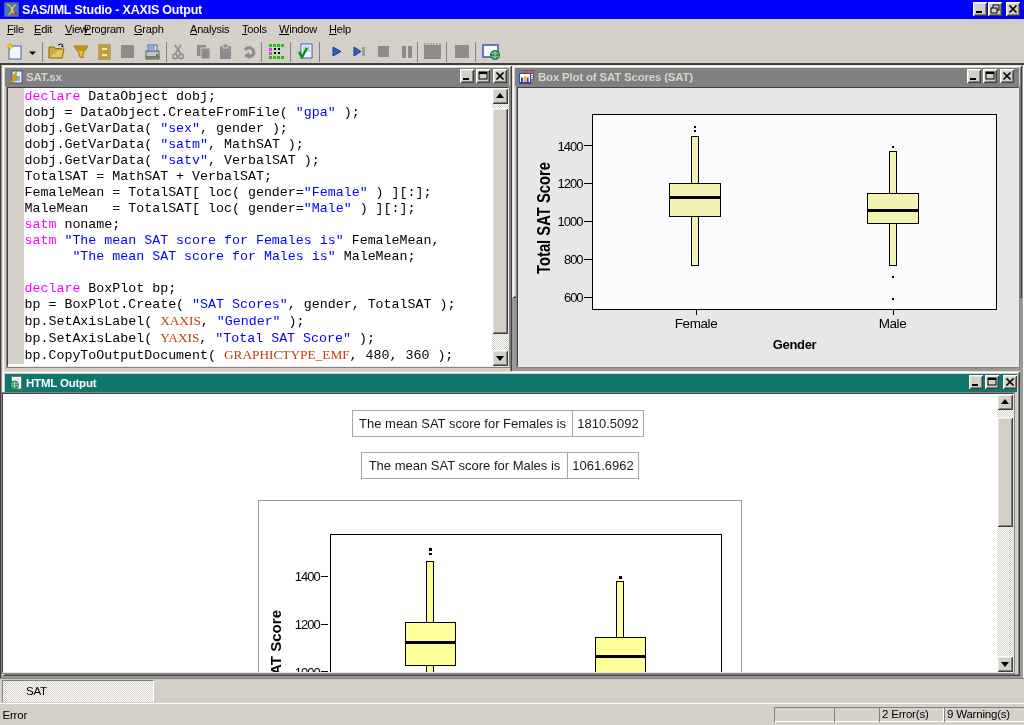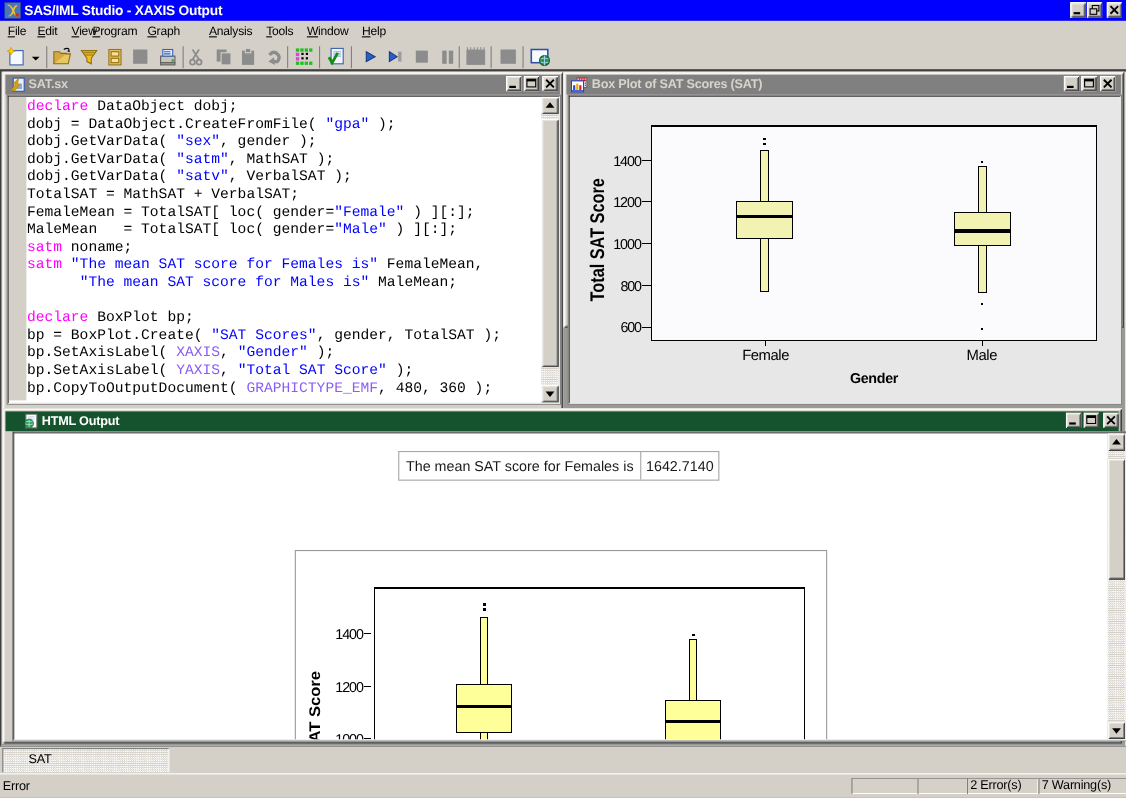--- a/index.html
+++ b/index.html
@@ -22,21 +22,21 @@
   box-shadow: inset 1px 1px 0 #fff, inset -1px -1px 0 #404040,
               inset 2px 2px 0 #e6e3de, inset -2px -2px 0 #808080;}
 .sthumb{position:absolute;width:16px;background:#d4d0c8;
   box-shadow: inset 1px 1px 0 #fff, inset -1px -1px 0 #404040,
               inset 2px 2px 0 #e6e3de, inset -2px -2px 0 #808080;}
 
 .tb-sep{position:absolute;top:3px;width:1px;height:20px;background:#808080;}
 .tico{position:absolute;top:3px;width:20px;height:20px;}
 
 .code{position:absolute;font-family:"Liberation Mono",monospace;font-size:13.3px;line-height:16px;font-weight:normal;color:#000;white-space:pre;}
-.kw{color:#ff00ff;} .st{color:#0000ff;} .tl{color:#8b5cf6;}
+.kw{color:#ff00ff;} .st{color:#0000ff;} .tl{color:#c2410c;font-family:Liberation Serif, serif;}
 
 .pane{position:absolute;top:707px;height:15px;background:#d5d1c9;
   box-shadow: inset 1px 1px 0 #808080, inset -1px -1px 0 #fff;
   font-size:11.5px;letter-spacing:-0.2px;color:#000;padding-left:3px;line-height:15px;}
 .mintxt{font-size:11px;letter-spacing:-0.2px;}
 </style></head>
 <body>
 
 <div class="abs" style="left:0;top:0;width:1024px;height:19px;background:#0000ff;"></div>
 <div class="abs" style="left:4px;top:2px;width:15px;height:15px;">
@@ -313,47 +313,51 @@
         <text x="178" y="239.5">Female</text>
         <text x="374.5" y="239.5">Male</text>
         <text x="276.5" y="260.5" font-size="13" font-weight="bold" letter-spacing="-0.3">Gender</text>
         <text x="31.5" y="130" font-size="18" font-weight="bold" letter-spacing="0" textLength="112" lengthAdjust="spacingAndGlyphs" transform="rotate(-90 31.5 130)">Total SAT Score</text>
       </g>
     </svg>
   </div>
 </div>
 
 <div class="win" style="left:2px;top:371px;width:1018px;height:305px;">
-  <div class="tbar" style="background:#14532d;padding-left:12px;">
+  <div class="tbar" style="background:#0f766e;">
     <svg style="margin-left:4px" width="14" height="14">
         <rect x="2.5" y="0.5" width="10" height="12.5" fill="#fff" stroke="#707070"></rect>
         <path d="M4.5 3 L10.5 3 M4.5 5 L10.5 5" stroke="#b0c4de" stroke-width="0.8"></path>
         <circle cx="5.5" cy="9" r="4" fill="#2d9e62"></circle>
         <path d="M2.2 7.5 Q5.5 6.3 8.8 7.5 M2 9.5 Q5.5 10.6 9 9.5 M5.5 5 L5.5 13" stroke="#bfe8d2" fill="none" stroke-width="0.7"></path>
         <circle cx="5.5" cy="9" r="4" fill="none" stroke="#1b5e3a" stroke-width="0.6"></circle>
       </svg>
     <span class="ttxt" style="color:#fff;">HTML Output</span>
   </div>
   <div class="wbtn" style="left:967px;top:4px;">
       <div class="abs" style="left:3px;top:9px;width:6px;height:2px;background:#000;"></div>
     </div>
   <div class="wbtn" style="left:982.5px;top:4px;"><svg width="14" height="14">
         <rect x="3" y="3" width="8" height="7" fill="none" stroke="#000"></rect>
         <rect x="3" y="3" width="8" height="2" fill="#000"></rect>
       </svg></div>
   <div class="wbtn" style="left:1001px;top:4px;"><svg width="14" height="14">
         <path d="M3.5 3.5 L10.5 10.5 M10.5 3.5 L3.5 10.5" stroke="#000" stroke-width="1.7"></path>
       </svg></div>
-  <div class="well" style="left:10px;top:22px;width:1010px;height:278px;">
+  <div class="well" style="left:0;top:22px;width:1010px;height:278px;">
 
     <div class="abs" style="left:349px;top:16px;width:290px;height:25px;border:1px solid #a6a6a6;display:flex;font-size:13px;color:#1a1a1a;">
       <div style="width:219px;border-right:1px solid #a6a6a6;display:flex;align-items:center;justify-content:center;">The mean SAT score for Females is</div>
-      <div style="flex:1;display:flex;align-items:center;justify-content:center;">1642.7140</div>
-    </div>
-
+      <div style="flex:1;display:flex;align-items:center;justify-content:center;">1810.5092</div>
+    </div>
+
+    <div class="abs" style="left:358px;top:58px;width:276px;height:25px;border:1px solid #a6a6a6;display:flex;font-size:13px;color:#1a1a1a;">
+      <div style="width:205px;border-right:1px solid #a6a6a6;display:flex;align-items:center;justify-content:center;">The mean SAT score for Males is</div>
+      <div style="flex:1;display:flex;align-items:center;justify-content:center;">1061.6962</div>
+    </div>
 
     <div class="abs" style="left:255px;top:106px;width:482px;height:200px;border:1px solid #999;background:#fff;">
       <svg width="482" height="198" id="botchart" shape-rendering="crispEdges">
         <rect x="71.5" y="33.5" width="390.5" height="280" fill="#fff" stroke="#000"></rect>
         <g font-family="Liberation Sans" font-size="13" fill="#000" text-anchor="end" shape-rendering="auto" lengthAdjust="spacingAndGlyphs">
           <text x="61.8" y="80" textLength="26">1400</text>
           <text x="61.8" y="128" textLength="26">1200</text>
           <text x="61.8" y="175.5" textLength="26">1000</text>
         </g>
         <g stroke="#000">
@@ -396,13 +400,13 @@
 <div class="abs" style="left:0;top:679px;width:1024px;height:25px;background:#d4d0c8;"></div>
 <div class="abs" style="left:2px;top:680px;width:150px;height:21px;background:repeating-conic-gradient(#ffffff 0% 25%, #d4d0c8 0% 50%) 0 0/2px 2px;border-top:1px solid #808080;border-left:1px solid #808080;border-right:1px solid #fff;font-size:11.5px;letter-spacing:-0.2px;">
   <span style="position:absolute;left:23px;top:4px;">SAT</span>
 </div>
 
 <div class="abs" style="left:0;top:703px;width:1024px;height:22px;background:#d4d0c8;border-top:1px solid #fff;"></div>
 <div class="abs" style="left:2.5px;top:708.5px;font-size:11.5px;letter-spacing:-0.2px;">Error</div>
 <div class="pane" style="left:774px;width:58px;"></div>
 <div class="pane" style="left:834px;width:43px;"></div>
 <div class="pane" style="left:879px;width:62px;">2 Error(s)</div>
-<div class="pane" style="left:944px;width:78px;">7 Warning(s)</div>
+<div class="pane" style="left:944px;width:78px;">9 Warning(s)</div>
 
 </body></html>

